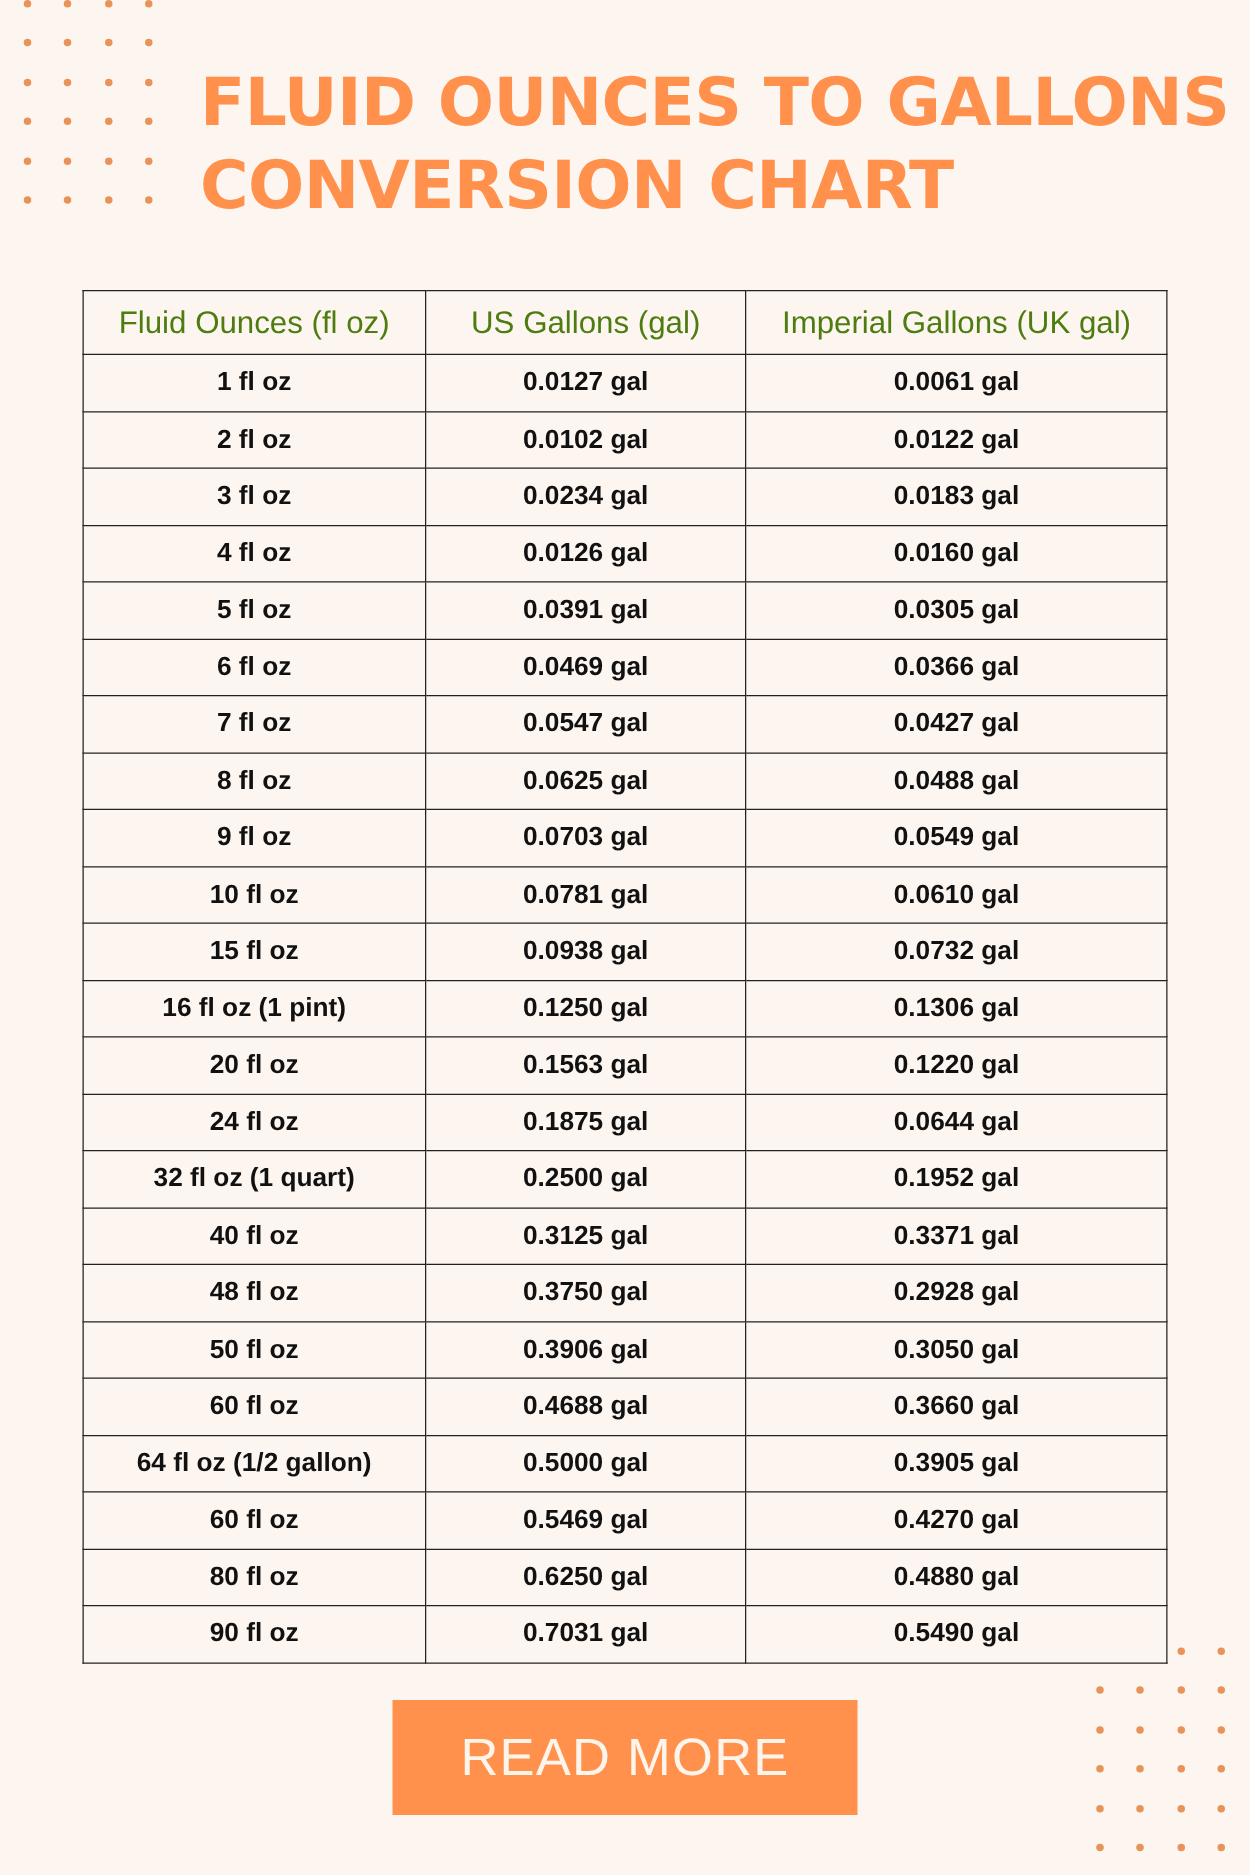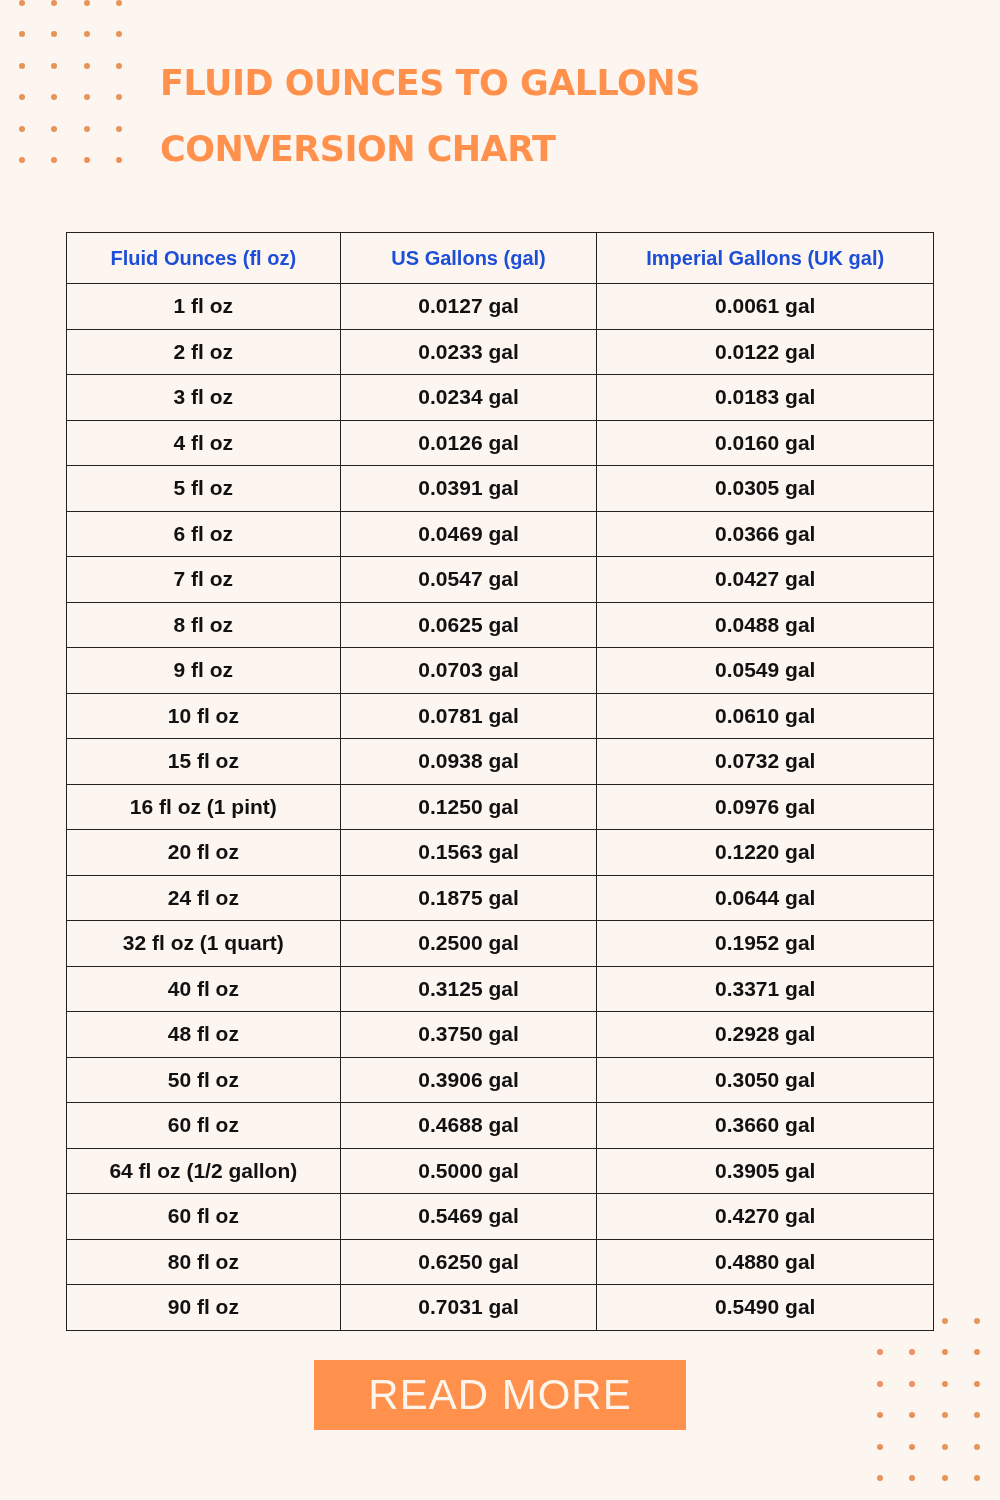--- a/index.html
+++ b/index.html
@@ -25,21 +25,21 @@
     .dots-bottom-right { left: 877px; top: 1318px; }
 
     .title {
       position: absolute;
       left: 160px;
       top: 50px;
       margin: 0;
       color: #ff914d;
       font-family: "DejaVu Sans", sans-serif;
       font-weight: bold;
-      font-size: 35px;
+      font-size: 53px;
       line-height: 66px;
       letter-spacing: -0.5px;
       text-transform: uppercase;
     }
     .title span { display: block; }
 
     table.conv {
       position: absolute;
       left: 66px;
       top: 232px;
@@ -49,39 +49,39 @@
     }
     table.conv th, table.conv td {
       border: 1.5px solid #222;
       text-align: center;
       padding: 0;
       font-family: "Liberation Sans", sans-serif;
       font-weight: bold;
     }
     table.conv th {
       height: 50px;
-      color: #1d4ed8;
-      font-size: 20px;
-      font-weight: bold;
+      color: #4d7c0f;
+      font-size: 25px;
+      font-weight: normal;
     }
     table.conv td {
       height: 44.5px;
       color: #111;
       font-size: 21px;
     }
     table.conv col.c1 { width: 274px; }
     table.conv col.c2 { width: 257px; }
     table.conv col.c3 { width: 337px; }
 
     .read-more {
       position: absolute;
       left: 314px;
       top: 1360px;
       width: 372px;
-      height: 70px;
+      height: 92px;
       background: #ff914d;
       border: none;
       color: #fdf5ec;
       font-family: "Liberation Sans", sans-serif;
       font-size: 42px;
       letter-spacing: 1px;
       cursor: pointer;
       padding: 0;
     }
   </style>
@@ -160,21 +160,21 @@
     </tr>
   </thead>
   <tbody id="table-body">
       <tr>
         <td>1 fl oz</td>
         <td>0.0127 gal</td>
         <td>0.0061 gal</td>
       </tr>
       <tr>
         <td>2 fl oz</td>
-        <td>0.0233 gal</td>
+        <td>0.0102 gal</td>
         <td>0.0122 gal</td>
       </tr>
       <tr>
         <td>3 fl oz</td>
         <td>0.0234 gal</td>
         <td>0.0183 gal</td>
       </tr>
       <tr>
         <td>4 fl oz</td>
         <td>0.0126 gal</td>
@@ -211,21 +211,21 @@
         <td>0.0610 gal</td>
       </tr>
       <tr>
         <td>15 fl oz</td>
         <td>0.0938 gal</td>
         <td>0.0732 gal</td>
       </tr>
       <tr>
         <td>16 fl oz (1 pint)</td>
         <td>0.1250 gal</td>
-        <td>0.0976 gal</td>
+        <td>0.1306 gal</td>
       </tr>
       <tr>
         <td>20 fl oz</td>
         <td>0.1563 gal</td>
         <td>0.1220 gal</td>
       </tr>
       <tr>
         <td>24 fl oz</td>
         <td>0.1875 gal</td>
         <td>0.0644 gal</td>

